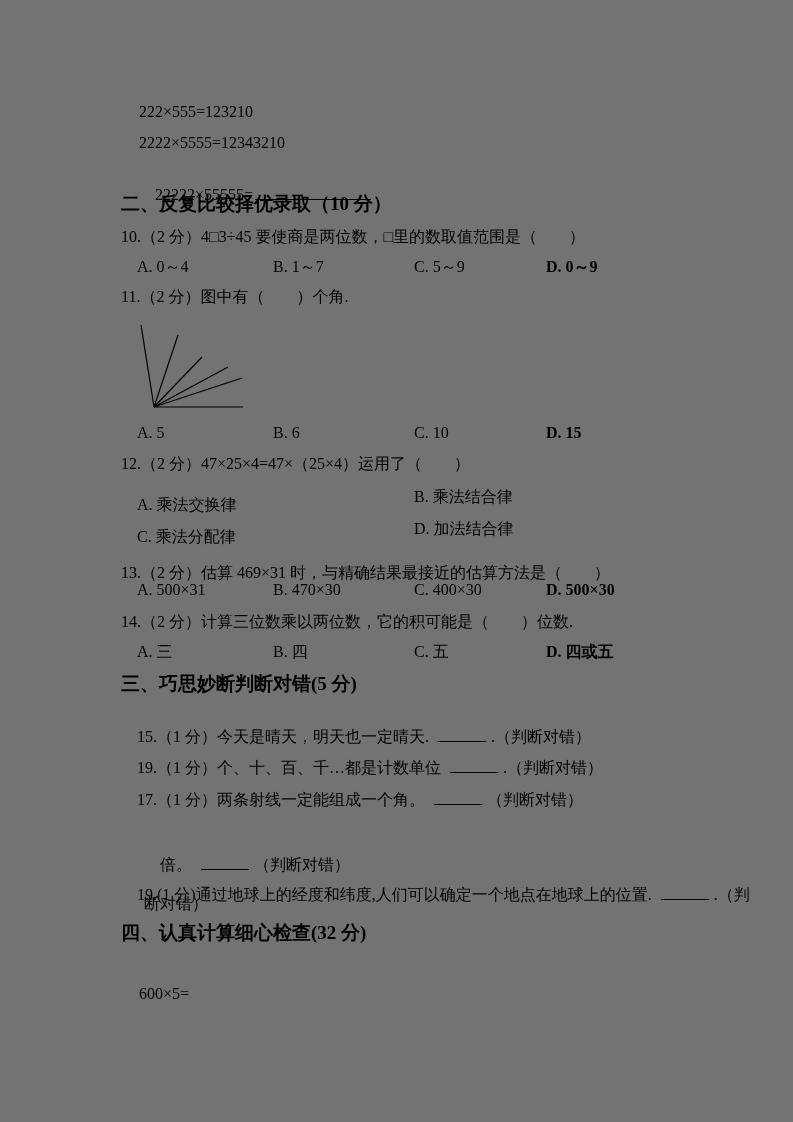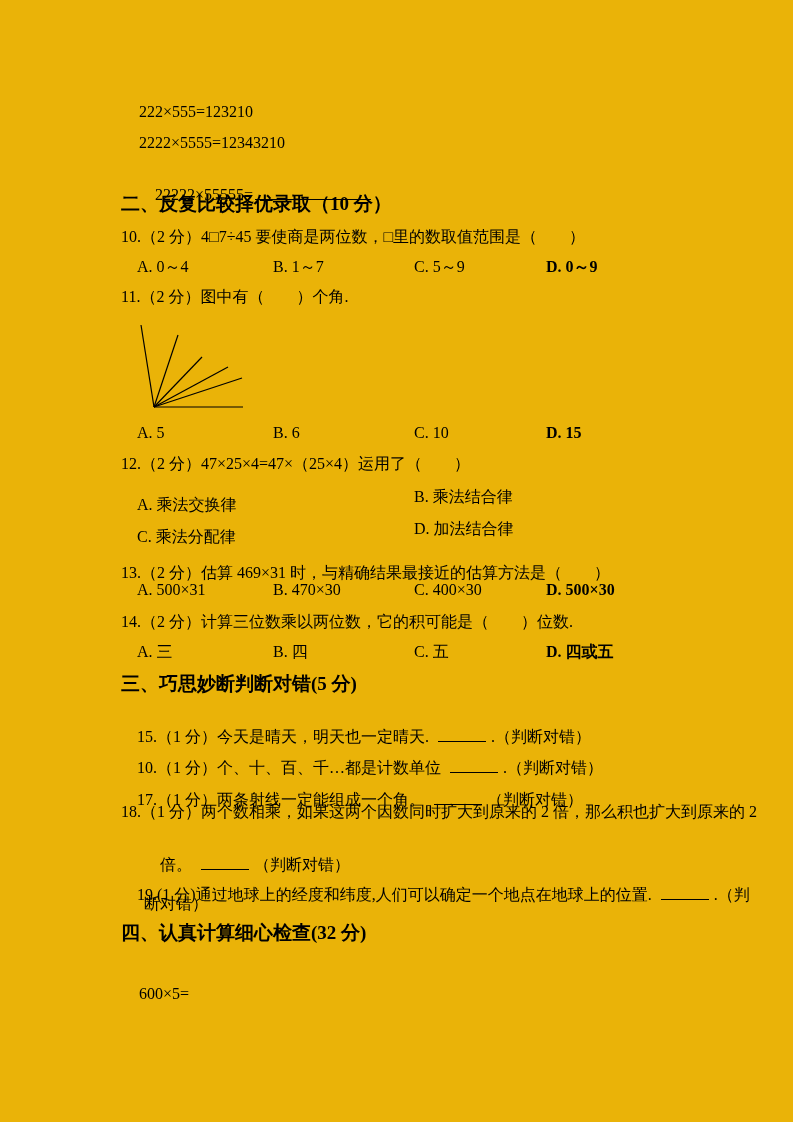--- a/index.html
+++ b/index.html
@@ -1,21 +1,21 @@
 <!DOCTYPE html>
 <html><head>
 <meta charset="utf-8">
 <style>
   html, body { margin: 0; padding: 0; background: #e8e8e8; }
   .page {
     position: relative;
     width: 793px;
     height: 1122px;
     margin: 0 auto;
-    background: #eab308;
+    background: #737373;
     color: #000000;
     font-family: "Liberation Serif", "DejaVu Serif", serif;
     font-size: 16px;
     overflow: hidden;
   }
   .line {
     position: absolute;
     left: 121px;
     white-space: pre;
     line-height: 21px;
@@ -55,21 +55,21 @@
 <div class="page">
 
   <div class="line eq" style="top:101px">222×555=123210</div>
   <div class="line eq" style="top:132px">2222×5555=12343210</div>
   <div class="line eq" style="top:163px">
     <span>22222×55555=</span><span class="blank-wide"></span>
   </div>
 
   <div class="line heading" style="top:193px">二、反复比较择优录取（10 分）</div>
 
-  <div class="line" style="top:226px">10.（2 分）4□7÷45 要使商是两位数，□里的数取值范围是（　　）</div>
+  <div class="line" style="top:226px">10.（2 分）4□3÷45 要使商是两位数，□里的数取值范围是（　　）</div>
   <div class="optrow" style="top:256px">
     <span class="opt-a">A. 0～4</span>
     <span class="opt-b">B. 1～7</span>
     <span class="opt-c">C. 5～9</span>
     <span class="opt-d">D. 0～9</span>
   </div>
 
   <div class="line" style="top:286px">11.（2 分）图中有（　　）个角.</div>
   <svg class="figure" width="118" height="95" viewBox="0 0 118 95">
     <line x1="21" y1="89" x2="8" y2="7" stroke="#000" stroke-width="1.2"></line>
@@ -112,28 +112,27 @@
     <span class="opt-d">D. 四或五</span>
   </div>
 
   <div class="line heading" style="top:673px">三、巧思妙断判断对错(5 分)</div>
 
   <div class="line" style="top:705px">
     <span>15.（1 分）今天是晴天，明天也一定晴天. </span><span class="blank"></span><span>.（判断对错）</span>
   </div>
 
   <div class="line" style="top:736px">
-    <span>10.（1 分）个、十、百、千…都是计数单位 </span><span class="blank"></span><span>.（判断对错）</span>
+    <span>19.（1 分）个、十、百、千…都是计数单位 </span><span class="blank"></span><span>.（判断对错）</span>
   </div>
 
   <div class="line" style="top:768px">
     <span>17.（1 分）两条射线一定能组成一个角。 </span><span class="blank"></span><span>（判断对错）</span>
   </div>
 
-  <div class="line" style="top:801px">18.（1 分）两个数相乘，如果这两个因数同时扩大到原来的 2 倍，那么积也扩大到原来的 2</div>
   <div class="line cont" style="top:833px">
     <span>倍。 </span><span class="blank"></span><span>（判断对错）</span>
   </div>
 
   <div class="line" style="top:863px">
     <span>19.(1 分)通过地球上的经度和纬度,人们可以确定一个地点在地球上的位置. </span><span class="blank"></span><span>.（判</span>
   </div>
   <div class="line cont" style="top:893px">断对错）</div>
 
   <div class="line heading" style="top:922px">四、认真计算细心检查(32 分)</div>

